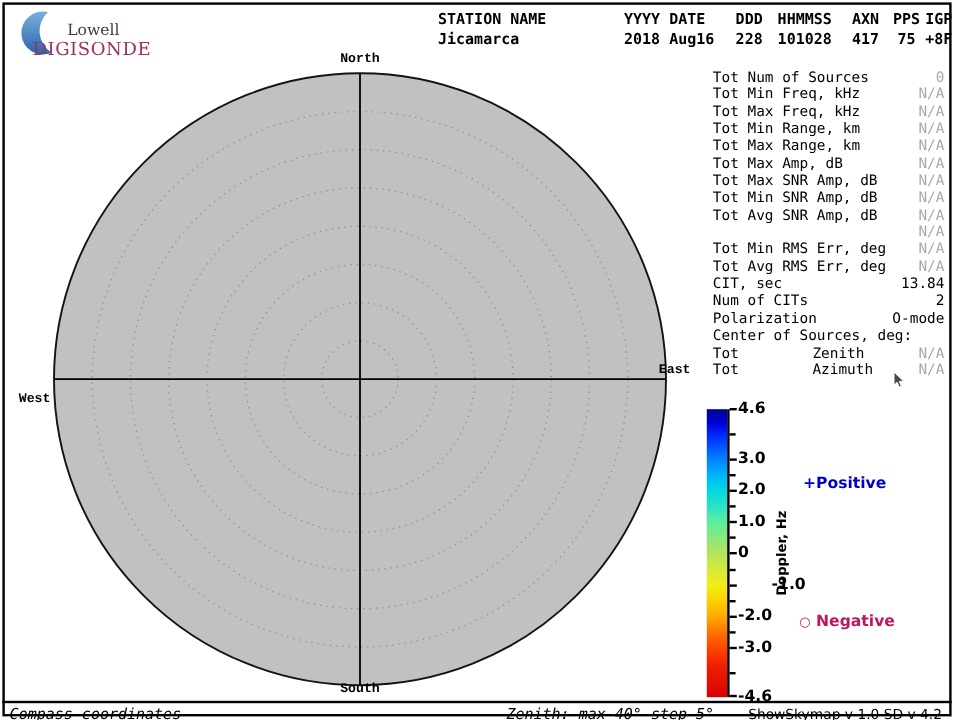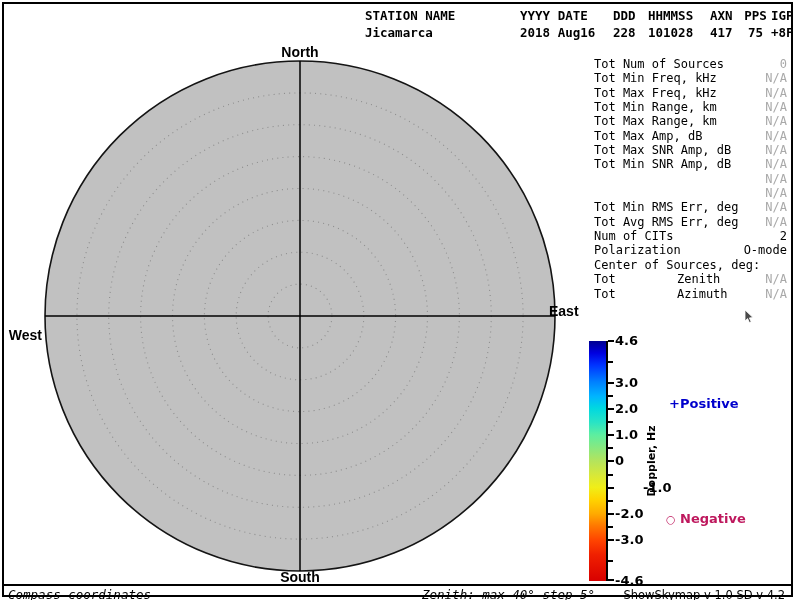--- a/index.html
+++ b/index.html
@@ -11,22 +11,22 @@
   .logo-name{position:absolute;left:46px;top:11px;font-family:"DejaVu Serif",serif;
              font-size:13px;color:#4a3537;}
   .logo-product{position:absolute;left:17px;top:25px;font-family:"DejaVu Serif",serif;
              font-size:15px;color:#9c3166;letter-spacing:0.5px;}
   
   .hcol{position:absolute;font-weight:bold;font-size:12.5px;line-height:14px;}
   .hcol .lab{position:absolute;top:9px;left:0;width:100%;}
   .hcol .val{position:absolute;top:26px;left:0;width:100%;}
   .hcol.alignr .lab,.hcol.alignr .val{text-align:center;}
   
-  .compass{position:absolute;font-family:Liberation Sans, sans-serif;font-weight:bold;
-           font-size:14px;}
+  .compass{position:absolute;font-family:Liberation Mono, monospace;font-weight:bold;
+           font-size:11px;}
   
   .stats{position:absolute;left:594px;top:57px;width:193px;font-size:12px;}
   .srow{position:relative;height:14.35px;line-height:14.35px;white-space:pre;}
   .srow .sval{position:absolute;right:0;top:0;}
   .srow .ssub{position:absolute;left:83px;top:0;}
   .muted{color:#a9a9a9;}
   
   .cbar{position:absolute;left:589px;top:341px;width:17px;height:240px;
         border-right:2px solid #000;
         background:linear-gradient(to bottom,
@@ -52,20 +52,33 @@
   .f-center{position:absolute;left:420px;top:1px;font-style:italic;font-size:12.5px;}
   .f-right{position:absolute;right:8px;top:2px;font-family:"DejaVu Sans",sans-serif;
            font-size:11.5px;}
 </style>
 </head>
 <body>
 
 <div class="screen">
   <div class="frame"></div>
 
+  <div class="logo">
+    <svg width="38" height="42" viewBox="0 0 38 42" style="position:absolute;left:0;top:0;">
+      <defs>
+        <linearGradient id="cg" x1="0" y1="0" x2="0" y2="1">
+          <stop offset="0" stop-color="#7ab0de"></stop>
+          <stop offset="1" stop-color="#2a64a8"></stop>
+        </linearGradient>
+      </defs>
+      <path d="M30,3 A18,18 0 1,0 33,37 A23,22 0 0,1 30,3 Z" fill="url(#cg)"></path>
+    </svg>
+    <span class="logo-name">Lowell</span>
+    <span class="logo-product">DIGISONDE</span>
+  </div>
 
   <div class="hcol" style="left:365px;width:150px;">
     <span class="lab">STATION NAME</span>
     <span class="val">Jicamarca</span>
   </div>
   <div class="hcol" style="left:520px;width:90px;">
     <span class="lab">YYYY DATE</span>
     <span class="val">2018 Aug16</span>
   </div>
   <div class="hcol" style="left:613px;width:30px;">
@@ -111,24 +124,25 @@
 
   <div class="stats">
     <div class="srow"><span>Tot Num of Sources</span><span class="sval muted">0</span></div>
     <div class="srow"><span>Tot Min Freq, kHz</span><span class="sval muted">N/A</span></div>
     <div class="srow"><span>Tot Max Freq, kHz</span><span class="sval muted">N/A</span></div>
     <div class="srow"><span>Tot Min Range, km</span><span class="sval muted">N/A</span></div>
     <div class="srow"><span>Tot Max Range, km</span><span class="sval muted">N/A</span></div>
     <div class="srow"><span>Tot Max Amp, dB</span><span class="sval muted">N/A</span></div>
     <div class="srow"><span>Tot Max SNR Amp, dB</span><span class="sval muted">N/A</span></div>
     <div class="srow"><span>Tot Min SNR Amp, dB</span><span class="sval muted">N/A</span></div>
-    <div class="srow"><span class="sval muted">N/A</span></div>
+    <div class="srow"><span>Tot Avg SNR Amp, dB</span><span class="sval muted">N/A</span></div>
     <div class="srow"><span class="sval muted">N/A</span></div>
     <div class="srow"><span>Tot Min RMS Err, deg</span><span class="sval muted">N/A</span></div>
     <div class="srow"><span>Tot Avg RMS Err, deg</span><span class="sval muted">N/A</span></div>
+    <div class="srow"><span>CIT, sec</span><span class="sval">13.84</span></div>
     <div class="srow"><span>Num of CITs</span><span class="sval">2</span></div>
     <div class="srow"><span>Polarization</span><span class="sval">O-mode</span></div>
     <div class="srow"><span>Center of Sources, deg:</span></div>
     <div class="srow"><span>Tot</span><span class="ssub">Zenith</span><span class="sval muted">N/A</span></div>
     <div class="srow"><span>Tot</span><span class="ssub">Azimuth</span><span class="sval muted">N/A</span></div>
   </div>
 
   <svg width="12" height="14" viewBox="0 0 12 14" style="position:absolute;left:744px;top:310px;">
     <path d="M1,0 L1,11 L3.6,8.6 L5.4,12.6 L7.2,11.8 L5.4,7.9 L9,7.6 Z" fill="#4a4a4a" stroke="#fff" stroke-width="0.8"></path>
   </svg>

